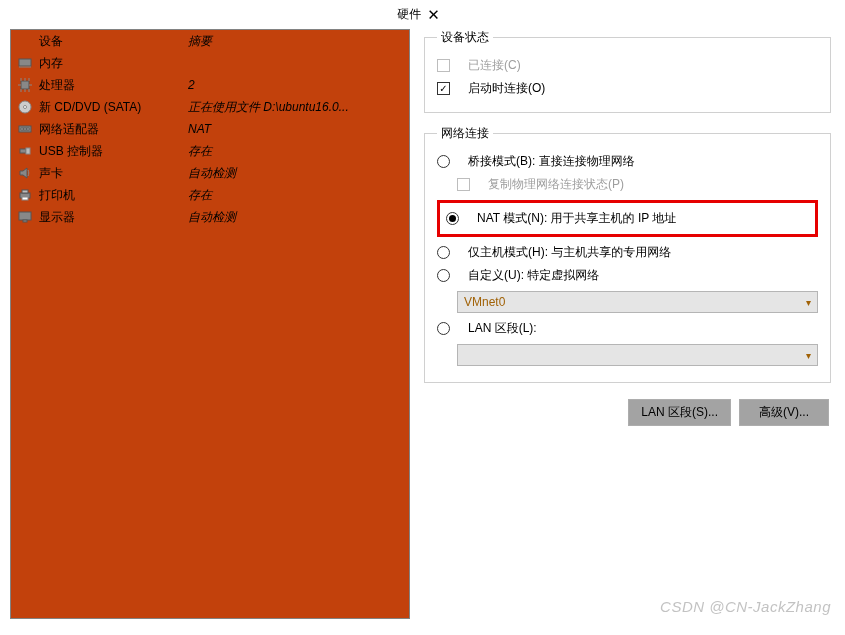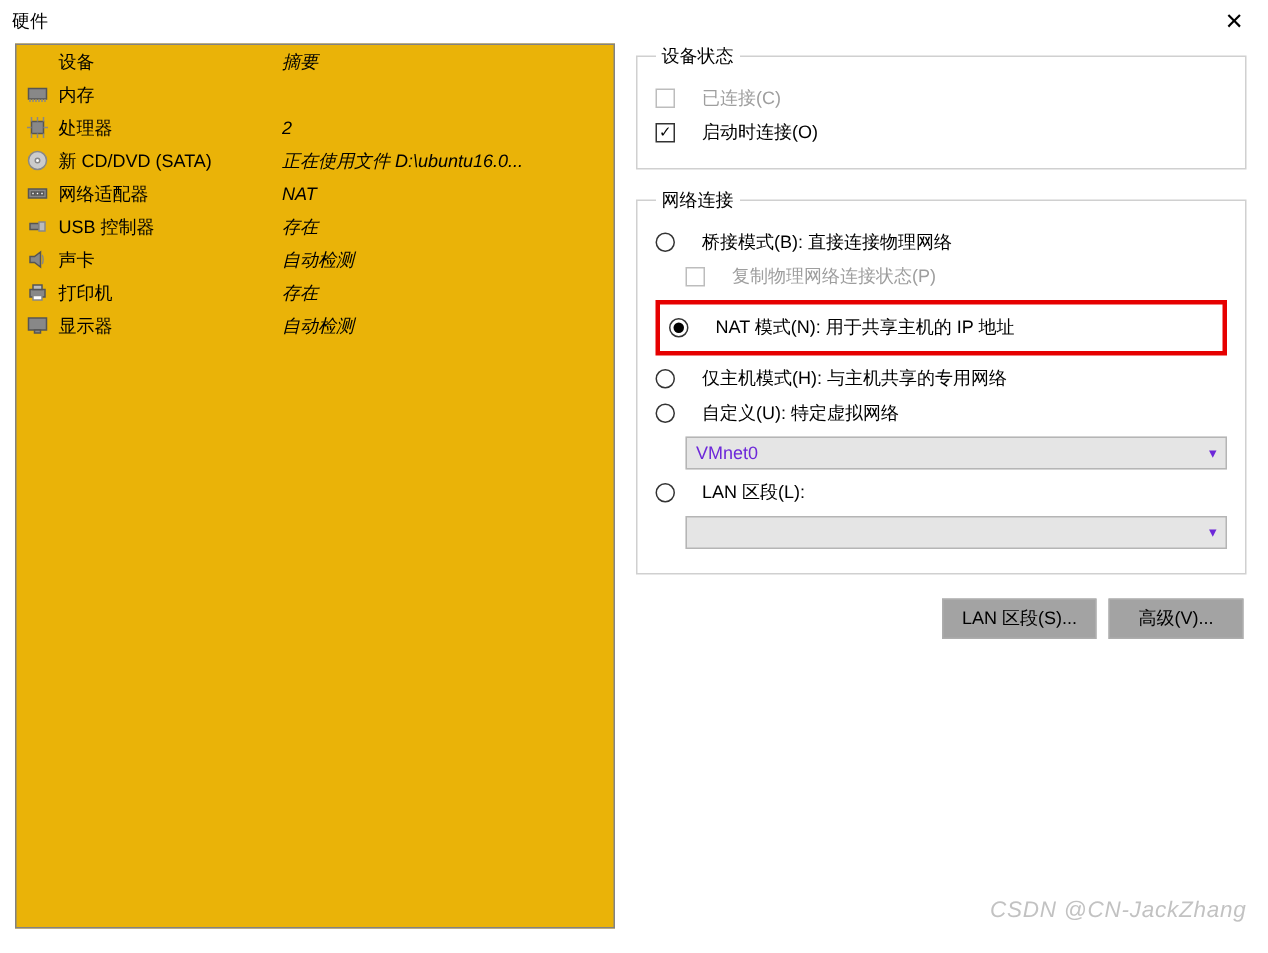--- a/index.html
+++ b/index.html
@@ -10,40 +10,40 @@
     background: #ffffff;
     color: #000;
     width: 845px;
     height: 635px;
     overflow: hidden;
     position: relative;
   }
   .titlebar {
     display: flex;
     align-items: center;
-    justify-content: space-between;
+    justify-content: center;
     padding: 6px 10px 6px 8px;
     font-size: 12px;
   }
   .close-x {
     font-size: 15px;
     cursor: pointer;
     padding: 0 6px;
     line-height: 1;
     font-family: Arial, sans-serif;
   }
   .content {
     display: flex;
     padding: 0 10px 10px 10px;
     gap: 10px;
   }
   .left-panel {
     width: 400px;
     border: 1px solid #828282;
-    background: #eab308;
+    background: #c2410c;
     height: 590px;
   }
   .hw-row {
     display: flex;
     padding: 3px 6px;
     align-items: center;
     gap: 6px;
     height: 22px;
     cursor: default;
   }
@@ -88,21 +88,21 @@
   .highlight-box {
     border: 3px solid #e60000;
     padding: 4px 6px;
     margin: 4px 0;
     text-align: right;
   }
   .combo {
     width: 100%;
     border: 1px solid #b5b5b5;
     background: #e5e5e5;
-    color: #6d28d9;
+    color: #a16207;
     height: 22px;
     display: flex;
     align-items: center;
     justify-content: space-between;
     padding: 0 6px;
     margin: 4px 0 4px 20px;
     width: calc(100% - 20px);
   }
   .combo .chev { font-size: 10px; }
   .btn {

